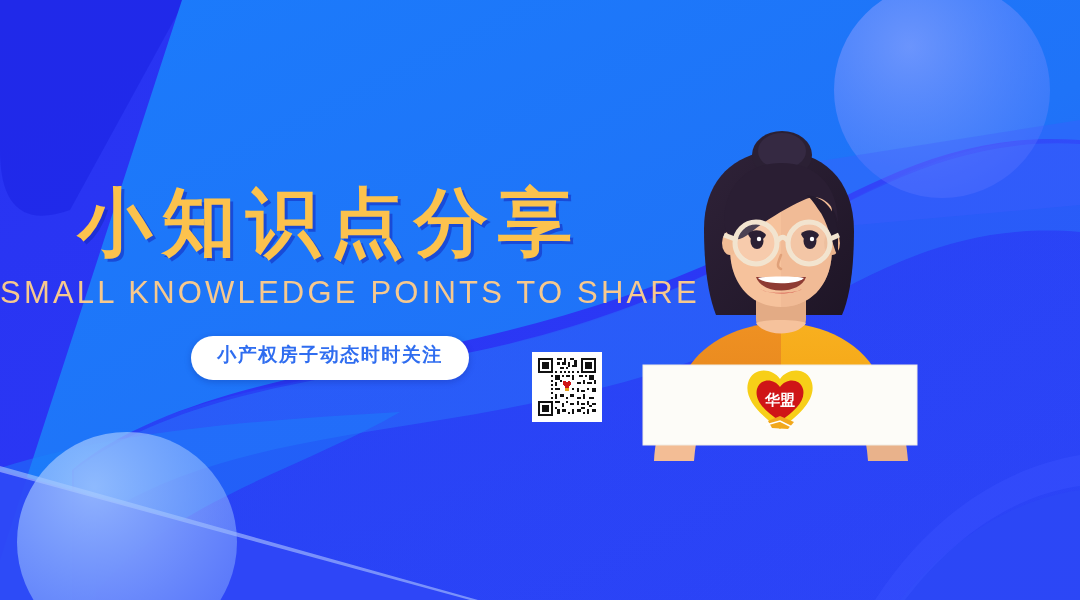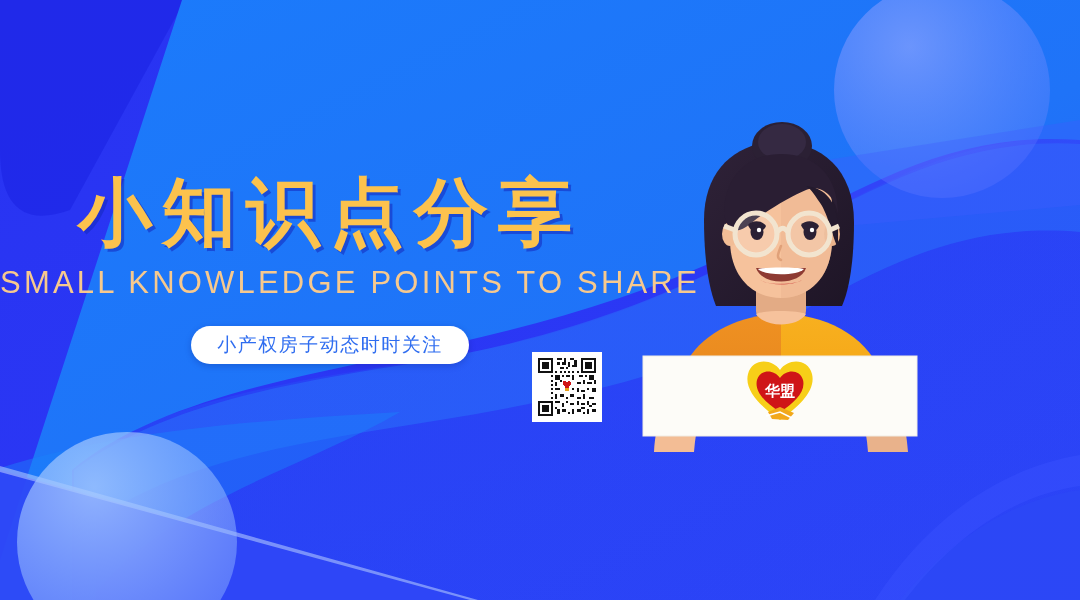--- a/index.html
+++ b/index.html
@@ -10,21 +10,21 @@
   }
   .banner{
     position:relative;width:1080px;height:600px;overflow:hidden;
     background:#2a35f5;
   }
   .bg-layer{position:absolute;inset:0;overflow:hidden;}
   .bg-layer svg{display:block;width:1080px;height:600px;}
 
   
   .text-block{
-    position:absolute;left:0;top:175px;width:660px;
+    position:absolute;left:0;top:185px;width:660px;
     text-align:center;
     z-index:30;
   }
   .headline{
     font-size:74px;
     font-weight:700;
     letter-spacing:10px;
     color:#fcc24d;
     line-height:1;
     margin:0;
@@ -41,44 +41,44 @@
     line-height:1;
     white-space:nowrap;
     font-family:"Liberation Sans",sans-serif;
   }
   .pill-wrap{margin-top:28px;display:flex;justify-content:center;}
   .pill{
     display:inline-block;
     background:#ffffff;
     color:#2f6df0;
     border-radius:999px;
-    padding:9px 26px 10px;
+    padding:9px 26px 16px;
     font-size:19px;
-    font-weight:400;
+    font-weight:700;
     letter-spacing:1.5px;
     line-height:1;
     white-space:nowrap;
     box-shadow:0 2px 6px rgba(10,25,120,.25);
     font-family:"DejaVu Sans","Liberation Sans",sans-serif;
   }
 
   
   .qr-box{
     position:absolute;left:532px;top:352px;
     width:70px;height:70px;
     background:#ffffff;
     padding:4px;
     box-sizing:border-box;
     z-index:30;
   }
   .qr-box svg{display:block;width:100%;height:100%;}
 
   
   .person{
-    position:absolute;left:620px;top:128px;
+    position:absolute;left:620px;top:137px;
     width:320px;height:360px;
     z-index:20;
   }
   .person svg{display:block;width:100%;height:100%;overflow:visible;}
 </style>
 </head>
 <body>
 
 <div class="banner">
 

